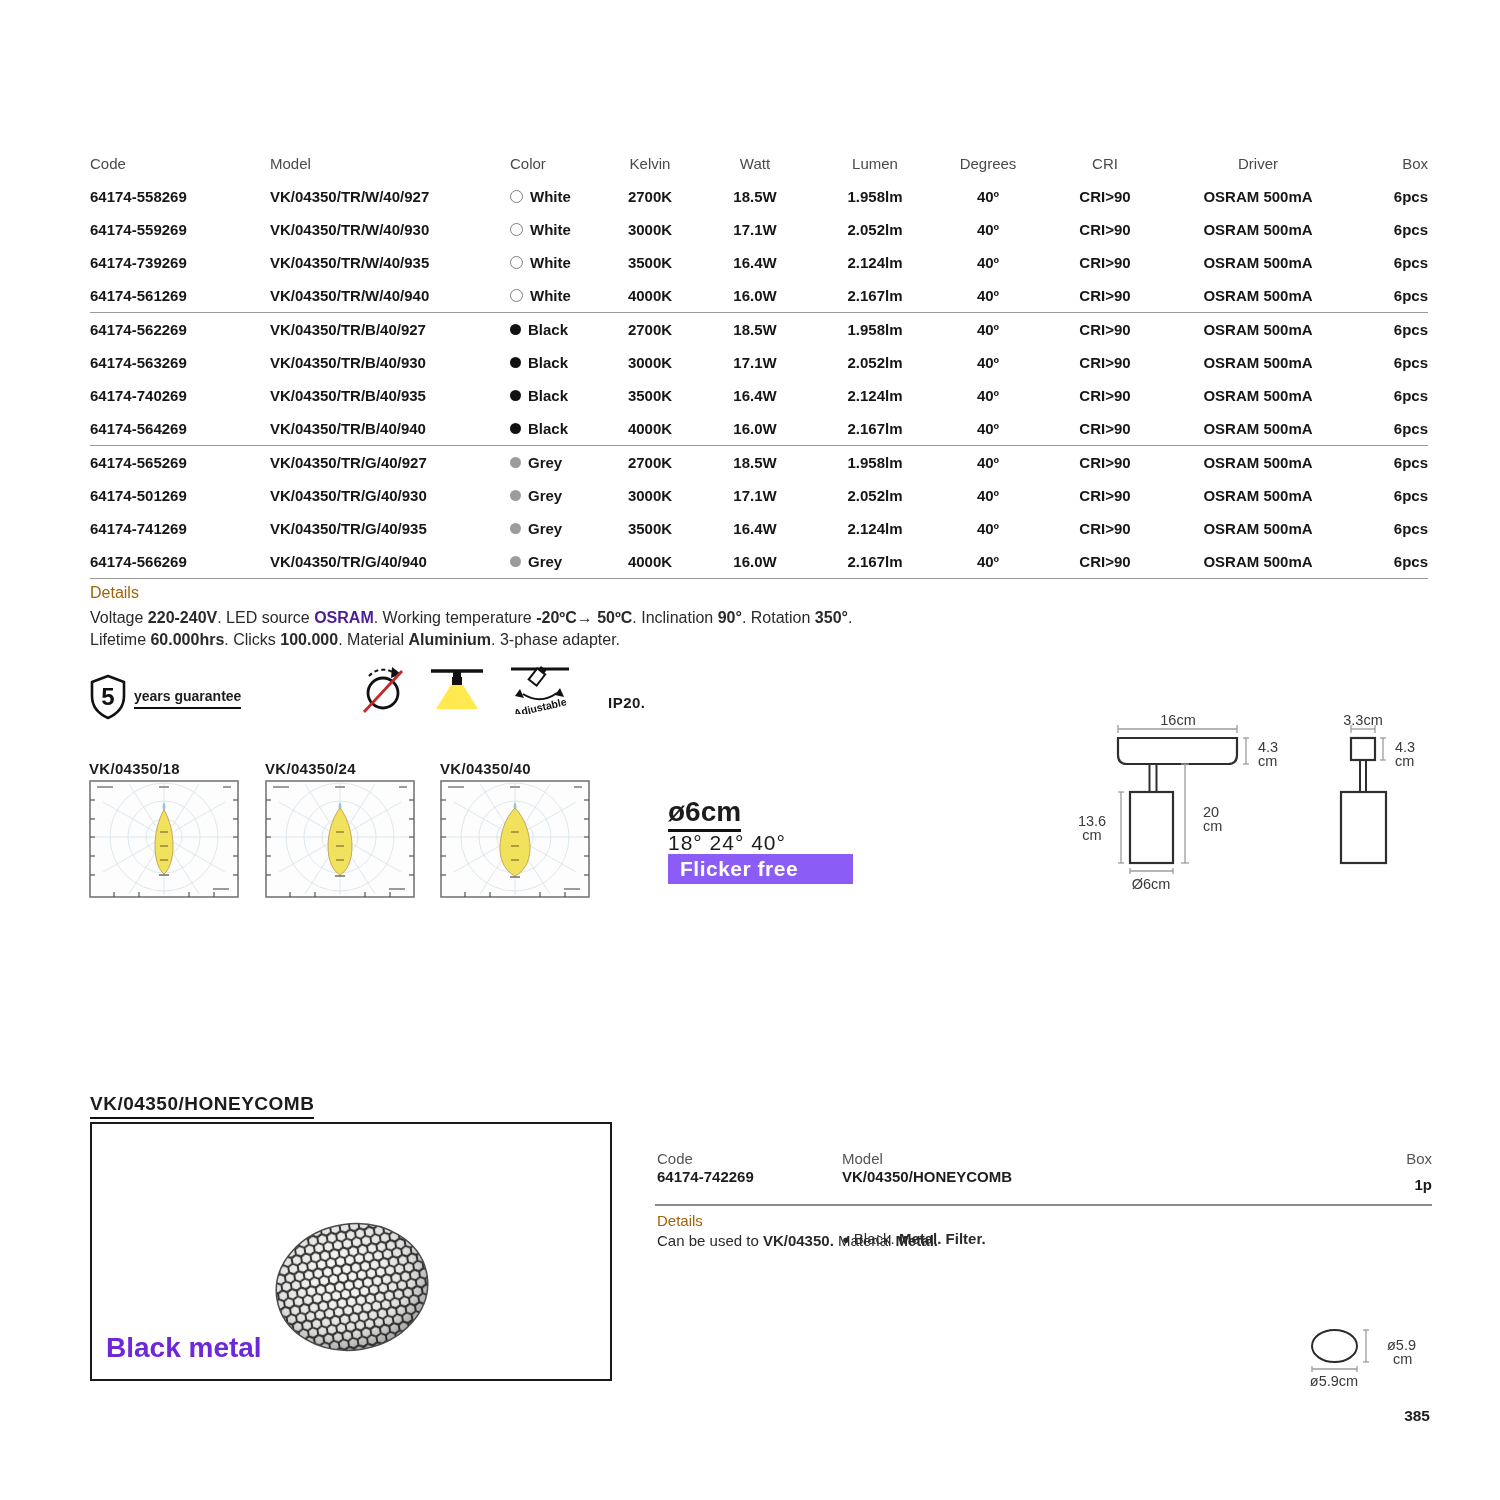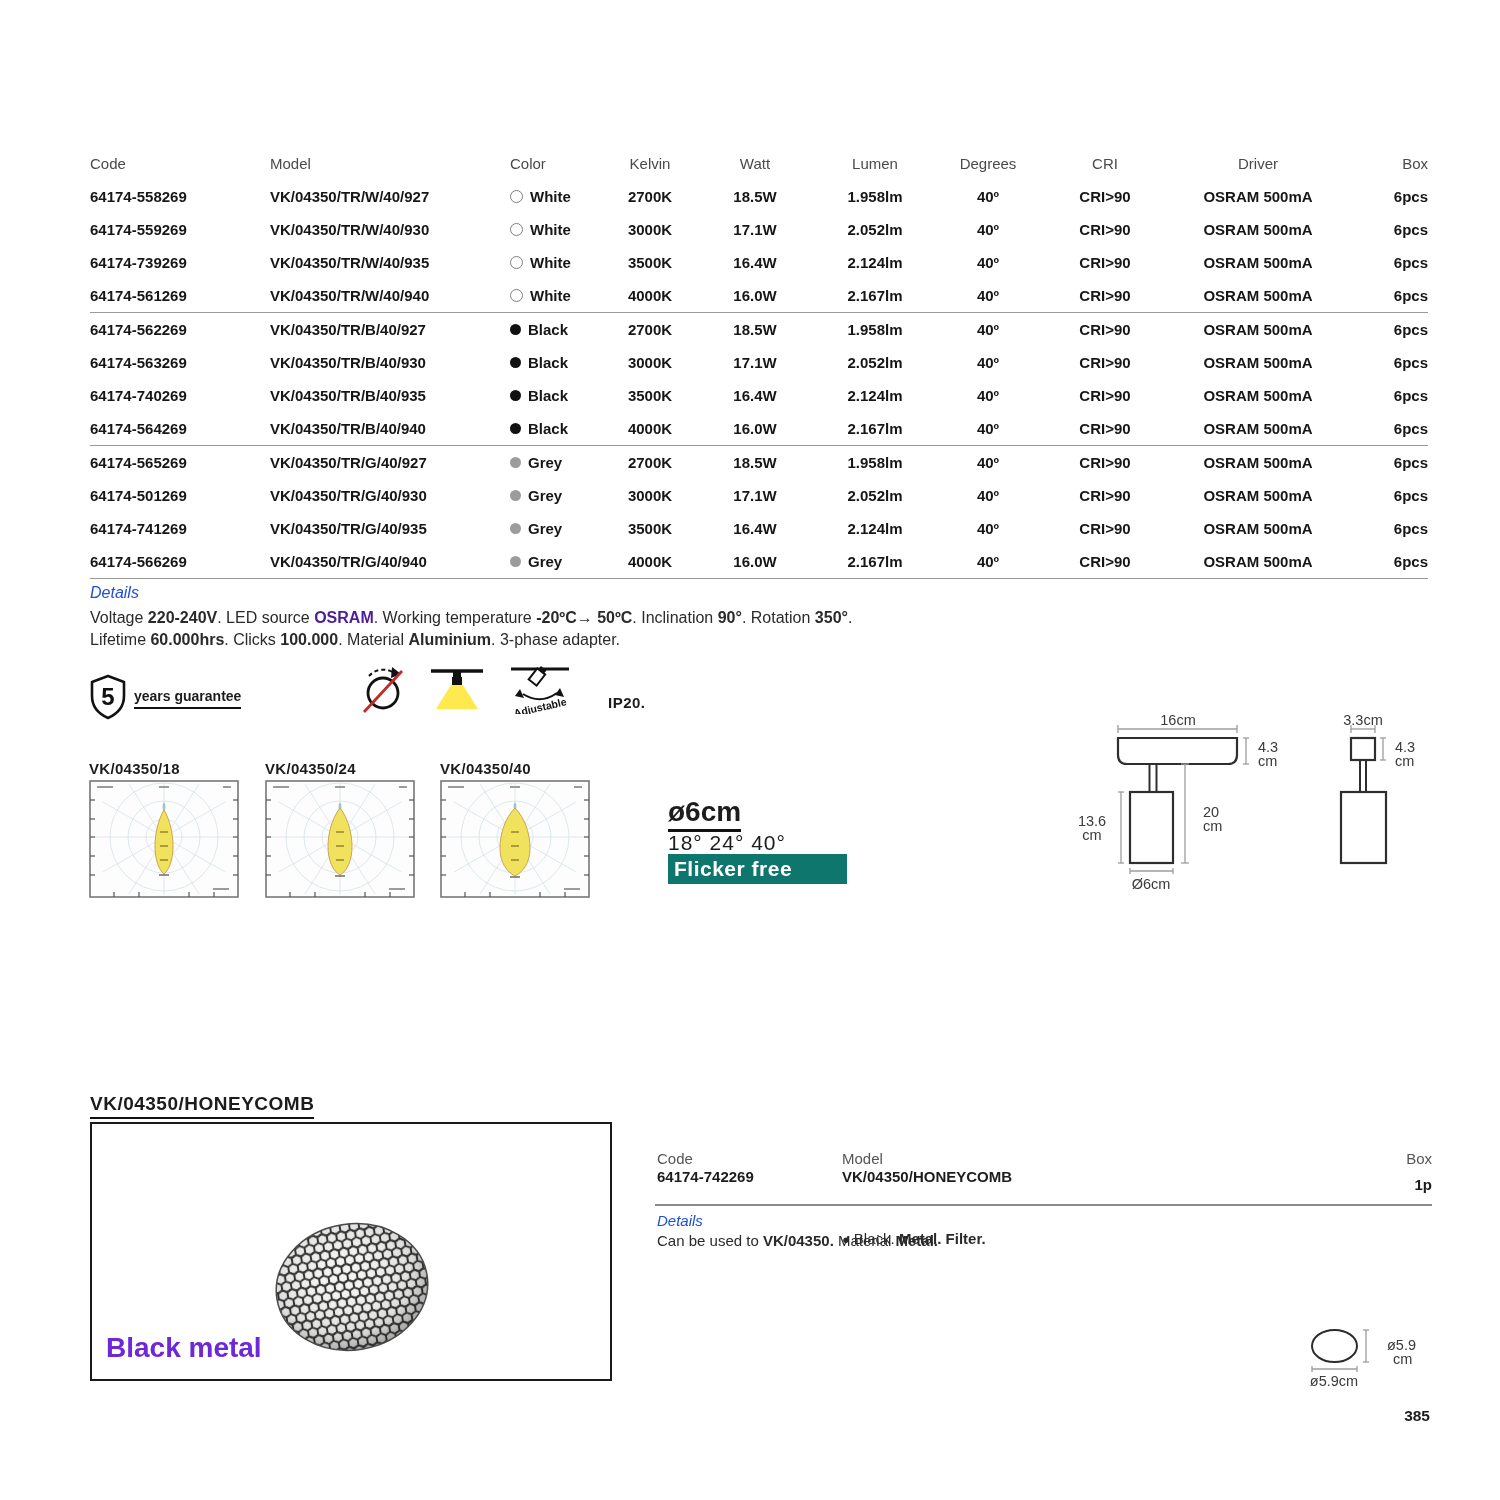--- a/index.html
+++ b/index.html
@@ -20,37 +20,37 @@
   .trow.group-end{border-bottom:1.5px solid #9a9a9a;}
   .c-center{text-align:center;}
   .c-box{text-align:right;}
   .c-color{display:flex;align-items:center;}
   .swatch{display:inline-block;width:11px;height:11px;border-radius:50%;margin-right:7px;flex:0 0 auto;}
   .swatch-white{background:#fff;border:1.5px solid #808080;}
   .swatch-black{background:#111;}
   .swatch-grey{background:#9c9c9c;}
 
   
-  .details-label{color:#1d4ed8;font-size:16px;font-style:italic;}
+  .details-label{color:#a16207;font-size:16px;}
   .dline{font-size:16px;color:#2a2a2a;line-height:21px;}
   .b{font-weight:700;}
   .orange{font-weight:700;color:#4c1d95;}
 
   
   .gtext{font-size:14px;font-weight:700;border-bottom:2.5px solid #111;padding-bottom:3px;}
   .ip{font-size:15px;font-weight:700;letter-spacing:.5px;}
 
   
   .diaglabel{font-size:15px;font-weight:700;letter-spacing:.3px;}
 
   
   .spec-dia{font-size:28px;font-weight:700;border-bottom:3px solid #111;padding-bottom:1px;}
   .spec-beams{font-size:21px;font-weight:500;border-bottom:2px solid #111;padding-bottom:2px;letter-spacing:1px;}
-  .flicker{width:173px;height:30px;background:#0f766e;color:#fff;font-size:21px;font-weight:700;
-           line-height:30px;padding-left:6px;letter-spacing:.5px;}
+  .flicker{width:173px;height:30px;background:#8b5cf6;color:#fff;font-size:21px;font-weight:700;
+           line-height:30px;padding-left:12px;letter-spacing:.5px;}
 
   
   .dimtext{font-size:14.5px;fill:#3a3a3a;font-family:"Liberation Sans",sans-serif;}
   .dimline{stroke:#9c9c9c;stroke-width:1.3;}
   .outline{stroke:#2e2e2e;stroke-width:2.2;fill:#fff;}
 
   
   .acc-heading{font-size:19px;font-weight:700;border-bottom:2px solid #111;padding-bottom:2px;letter-spacing:.5px;}
   .acc-box{width:518px;height:255px;border:2px solid #1a1a1a;background:#fff;}
   .acc-caption{font-size:28px;font-weight:700;color:#6d28d9;}

